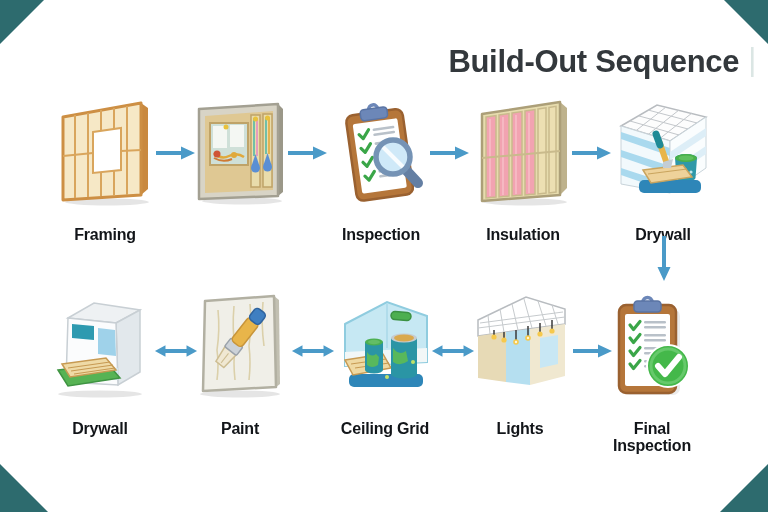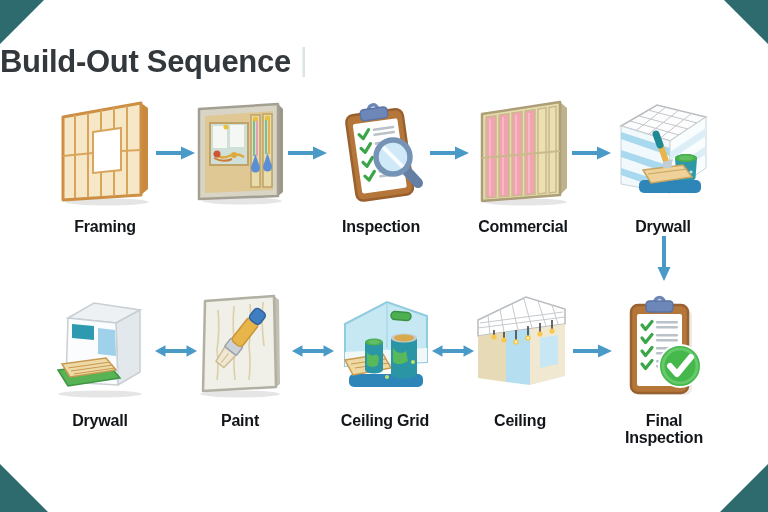--- a/index.html
+++ b/index.html
@@ -5,27 +5,27 @@
   html,body{margin:0;padding:0;background:#888;}
   .canvas{position:relative;width:768px;height:512px;background:var(--background,#fff);
     overflow:hidden;font-family:"Liberation Sans",sans-serif;}
   
   .corner{position:absolute;width:0;height:0;border-style:solid;}
   .corner.tl{top:0;left:0;border-width:44px 44px 0 0;border-color:var(--corner-accent,#2d6b6e) transparent transparent transparent;}
   .corner.tr{top:0;right:0;border-width:0 44px 44px 0;border-color:transparent var(--corner-accent,#2d6b6e) transparent transparent;}
   .corner.bl{bottom:0;left:0;border-width:48px 0 0 48px;border-color:transparent transparent transparent var(--corner-accent,#2d6b6e);}
   .corner.br{bottom:0;right:0;border-width:0 0 48px 48px;border-color:transparent transparent var(--corner-accent,#2d6b6e) transparent;}
   
-  .title-row{position:absolute;top:44px;left:0;width:768px;display:flex;justify-content:flex-start;
+  .title-row{position:absolute;top:44px;left:0;width:768px;display:flex;justify-content:flex-end;
     align-items:baseline;font-size:31px;font-weight:700;color:var(--title-text,#33383c);letter-spacing:-.3px;}
   .title-sep{color:#dbe6e4;font-weight:400;margin:0 12px 0 9px;transform:translateY(-2px);}
   
   .step{position:absolute;text-align:center;}
   .icon-box{height:110px;display:flex;align-items:flex-end;justify-content:center;}
-  .step-label{margin-top:12px;font-size:16px;line-height:17px;font-weight:700;
+  .step-label{margin-top:20px;font-size:16px;line-height:17px;font-weight:700;
     color:var(--label-text,#121519);white-space:pre-line;letter-spacing:-.2px;}
   
   .arrow{position:absolute;}
   .arrow svg polygon{fill:var(--arrow,#4a9ac8);}
 </style>
 </head>
 <body>
 
 <div class="canvas">
 
@@ -140,21 +140,21 @@
         </g>
         <g stroke="#f8c6cf" stroke-width="1.2">
           <line x1="17" y1="23" x2="17" y2="100"></line>
             <line x1="30" y1="21" x2="30" y2="99"></line>
           <line x1="43" y1="19" x2="43" y2="98"></line>
             <line x1="56" y1="17" x2="56" y2="97"></line>
         </g>
         <line x1="9" y1="62" x2="87" y2="55" stroke="#c9ba8c" stroke-width="2"></line>
       </svg>
     </div>
-    <div class="step-label">Commercial</div>
+    <div class="step-label">Insulation</div>
   </div>
 
   <div class="step" style="left:593px;top:96px;width:140px;">
     <div class="icon-box">
       <svg viewBox="0 0 100 110" width="100" height="110">
         <polygon points="8,30 44,9 93,21 57,45" fill="#fdfdfd" stroke="#b8bcc0" stroke-width="1.5"></polygon>
         <g stroke="#c3c7cb" stroke-width="1">
           <line x1="17" y1="25" x2="66" y2="39"></line>
             <line x1="26" y1="20" x2="75" y2="33"></line>
           <line x1="35" y1="14" x2="84" y2="27"></line>
@@ -318,24 +318,24 @@
             <circle cx="34" cy="50" r="2.6" fill="#f6c94c"></circle>
           <circle cx="46" cy="52" r="2.8" fill="#f6c94c"></circle>
             <circle cx="58" cy="48" r="2.8" fill="#f6c94c"></circle>
           <circle cx="70" cy="44" r="2.6" fill="#f6c94c"></circle>
             <circle cx="82" cy="41" r="2.6" fill="#f6c94c"></circle>
           <circle cx="46" cy="52" r="1.2" fill="#fff7d8"></circle>
             <circle cx="58" cy="48" r="1.2" fill="#fff7d8"></circle>
         </g>
       </svg>
     </div>
-    <div class="step-label">Ceiling</div>
-  </div>
-
-  <div class="step" style="left:594px;top:290px;width:140px;">
+    <div class="step-label">Lights</div>
+  </div>
+
+  <div class="step" style="left:582px;top:290px;width:140px;">
     <div class="icon-box">
       <svg viewBox="0 0 100 110" width="100" height="110">
         <rect x="21" y="19" width="57" height="86" rx="7" fill="rgba(0,0,0,0.08)"></rect>
         <rect x="17" y="15" width="57" height="88" rx="7" fill="#b5763a" stroke="#9a6130" stroke-width="2.5"></rect>
         <rect x="23" y="24" width="45" height="72" rx="2" fill="#ffffff"></rect>
         <circle cx="45.5" cy="12" r="4.5" fill="none" stroke="#6c87b8" stroke-width="3.5"></circle>
         <rect x="32" y="11" width="27" height="11" rx="3.5" fill="#6c87b8" stroke="#5a74a4" stroke-width="1.5"></rect>
         <g stroke="#3aa648" stroke-width="3.2" fill="none" stroke-linecap="round" stroke-linejoin="round">
           <path d="M28,35 l3.5,4.5 6.5,-8"></path>
             <path d="M28,48 l3.5,4.5 6.5,-8"></path>

